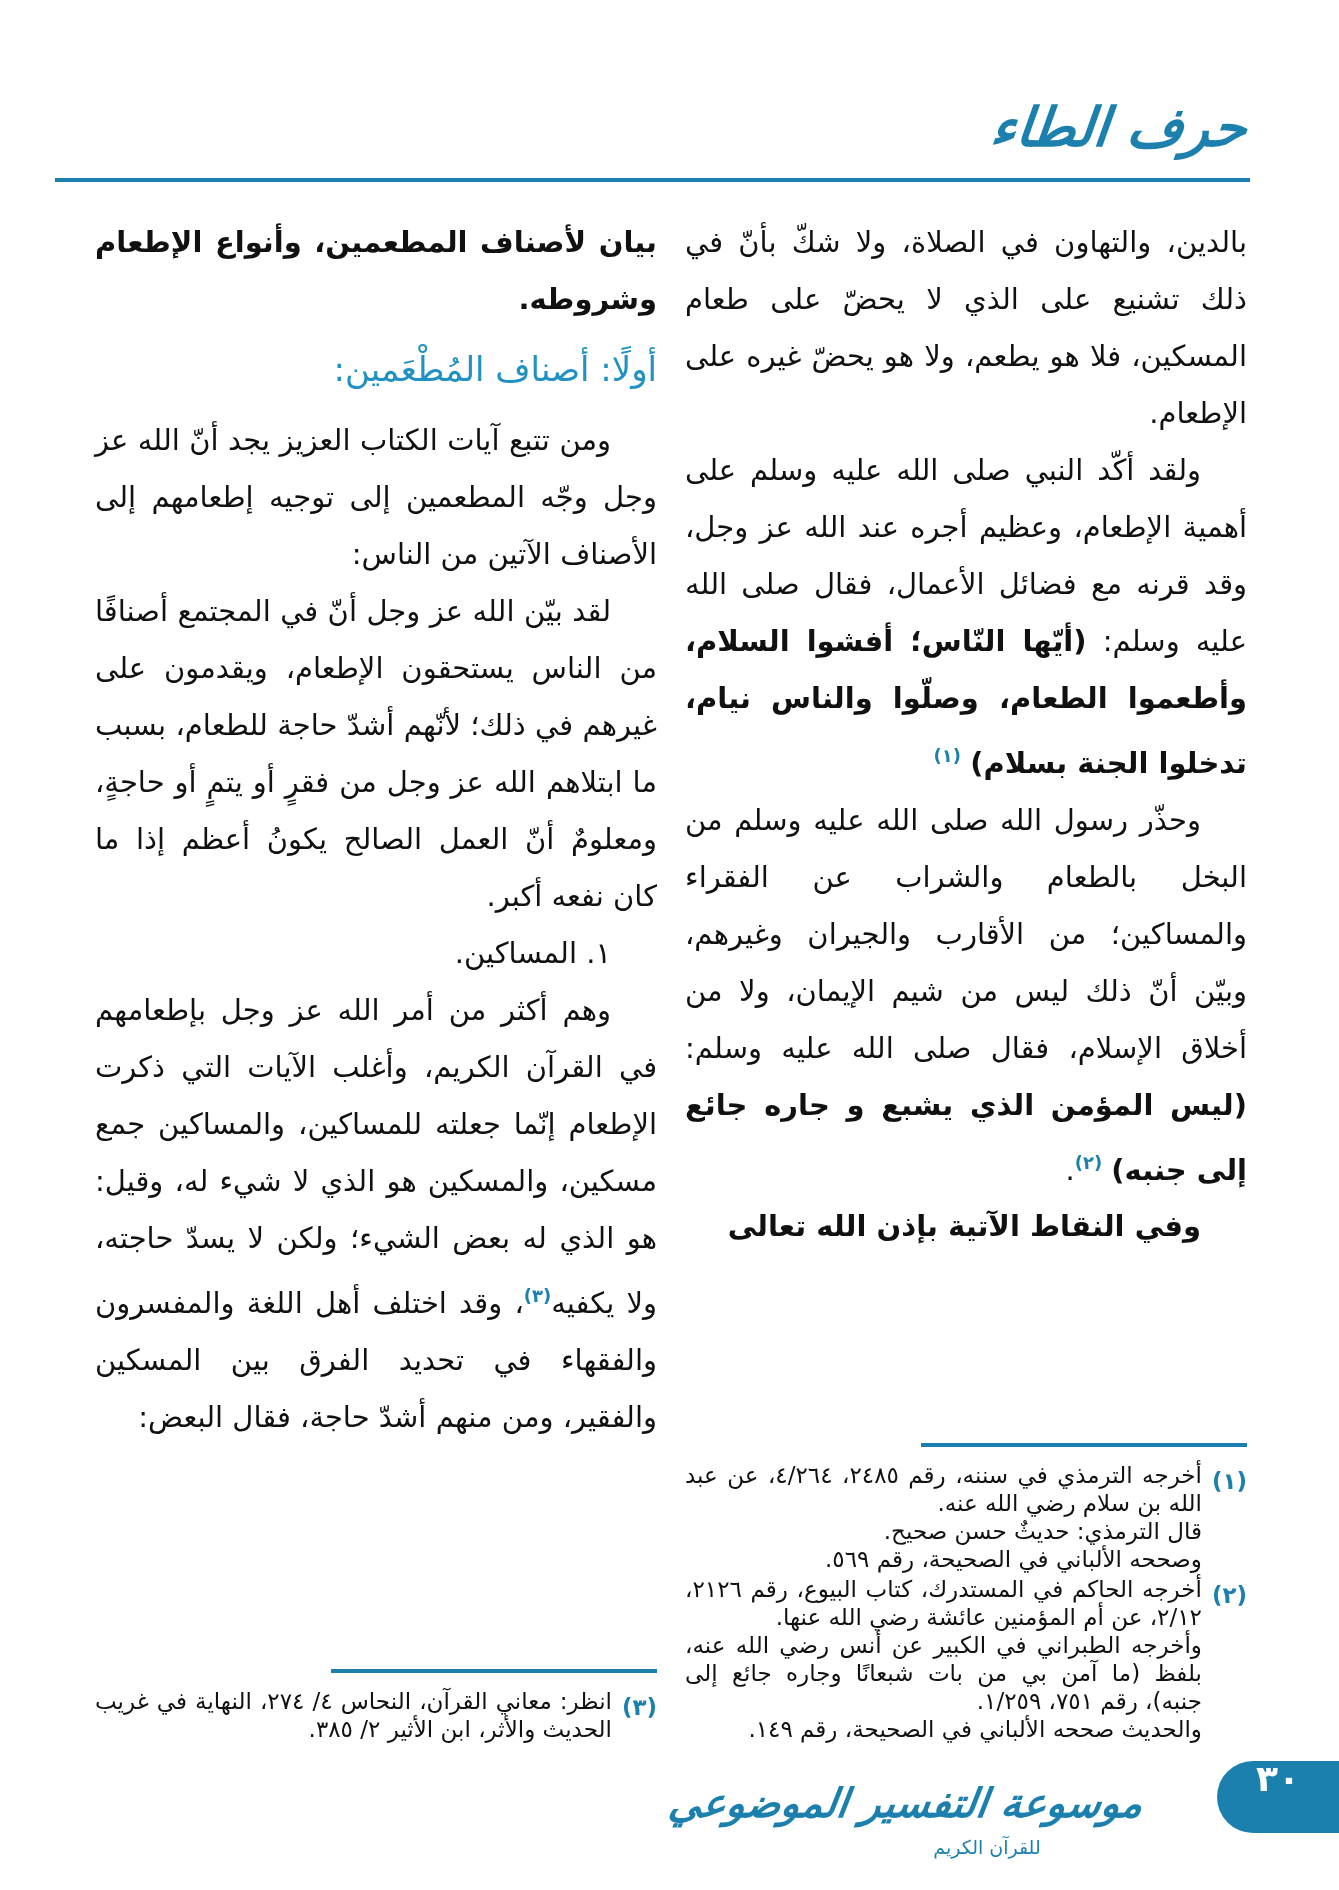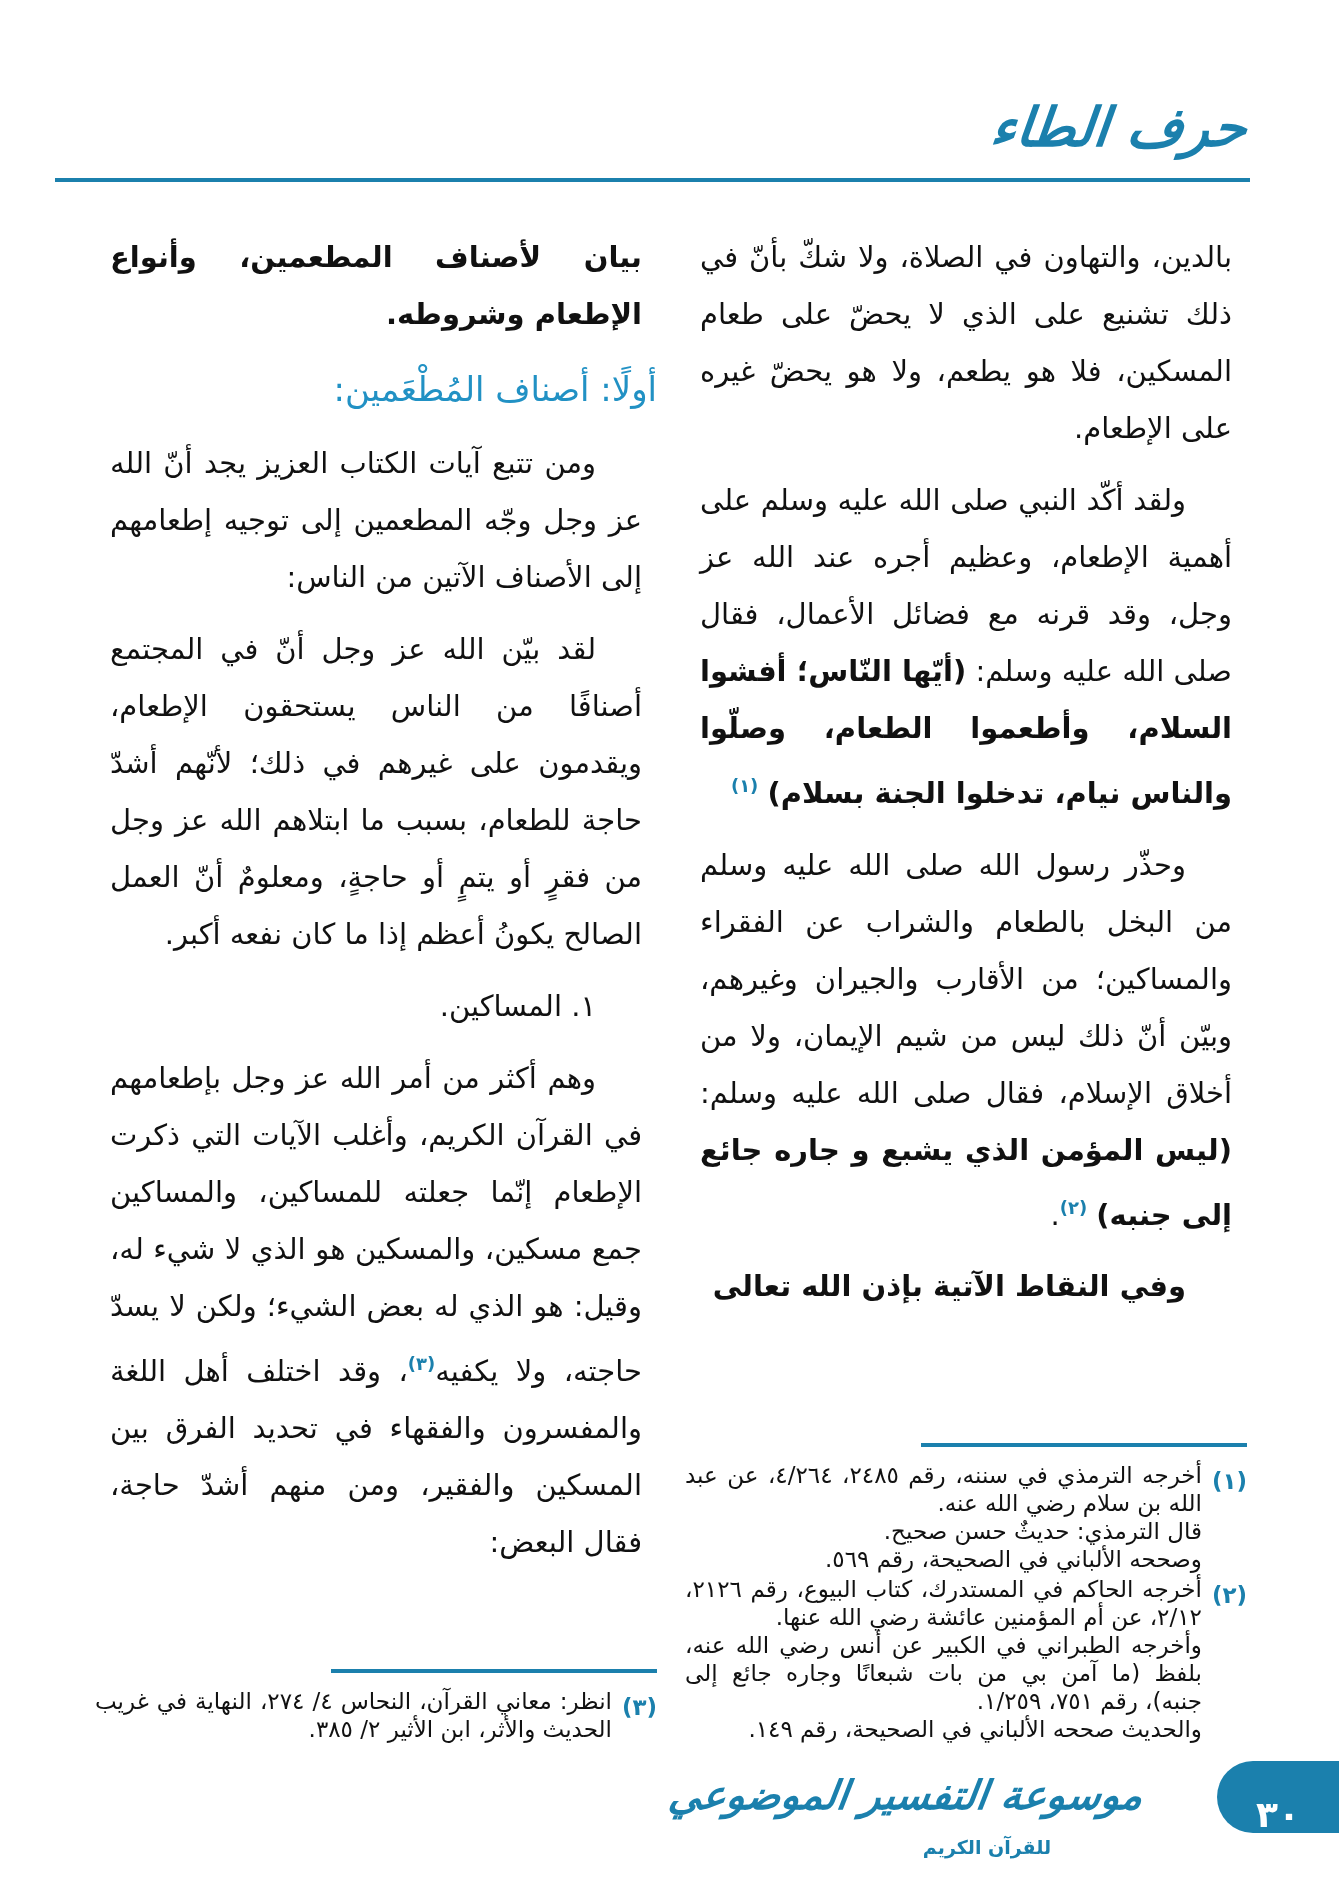--- a/index.html
+++ b/index.html
@@ -24,21 +24,21 @@
     position:absolute;top:178px;left:55px;right:89px;height:4px;
     background:var(--accent);
   }
   
   .content{
     position:absolute;top:214px;right:92px;left:95px;bottom:145px;
     display:flex;flex-direction:row;gap:28px;direction:rtl;
   }
   .col{flex:1 1 0;display:flex;flex-direction:column;min-width:0;}
   .para{
-    margin:15px;font-size:29px;line-height:57px;
+    margin:0;font-size:29px;line-height:57px;
     text-align:justify;text-justify:inter-word;
   }
   .para.indent{text-indent:46px;}
   .quote{font-weight:bold;}
   .ref{
     color:var(--accent);font-size:0.62em;vertical-align:super;
     font-weight:bold;white-space:nowrap;
   }
   .heading{
     margin:10px 0 12px 0;
@@ -65,28 +65,28 @@
   .footer-logo{
     position:absolute;bottom:32px;right:196px;width:312px;
     text-align:center;color:var(--accent);line-height:1.1;
     pointer-events:none;
   }
   .footer-logo .l1{
     font-size:40px;font-weight:bold;font-style:italic;
     transform:skewX(-8deg);white-space:nowrap;
   }
   .footer-logo .l2{
-    font-size:19px;font-weight:bold;margin-top:20px;letter-spacing:1px;
+    font-size:19px;font-weight:normal;margin-top:12px;letter-spacing:1px;
   }
   .page-badge{
     position:absolute;bottom:57px;right:0;
     width:122px;height:72px;
     background:var(--accent);
     border-radius:36px 0 0 36px;
-    display:flex;align-items:flex-end;justify-content:center;
+    display:flex;align-items:flex-start;justify-content:center;
   }
   .page-badge .num{
     color:#ffffff;font-size:36px;font-weight:bold;line-height:1;
   }
 </style>
 </head>
 <body>
 
 <div class="page">
 

